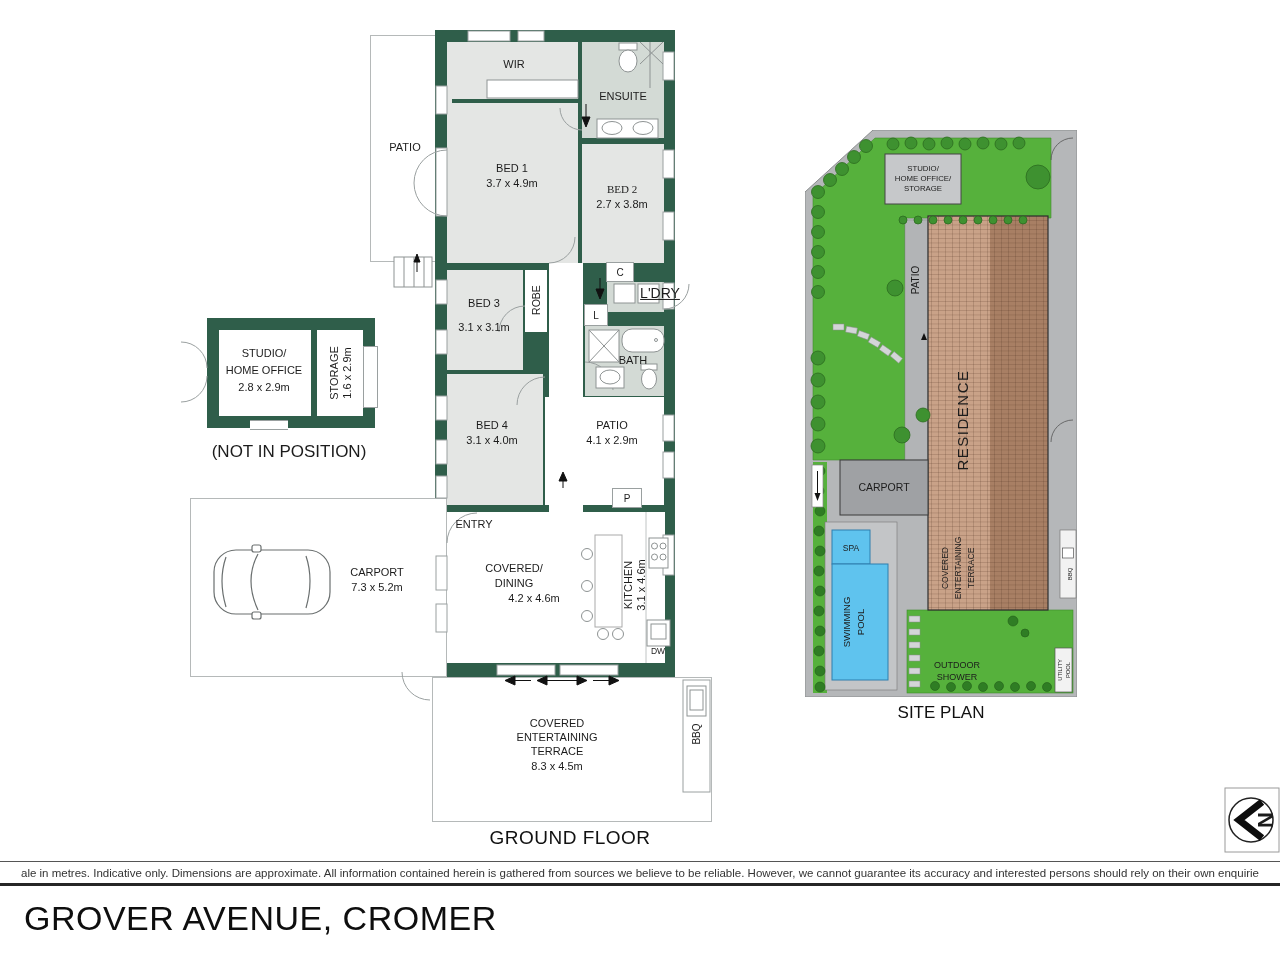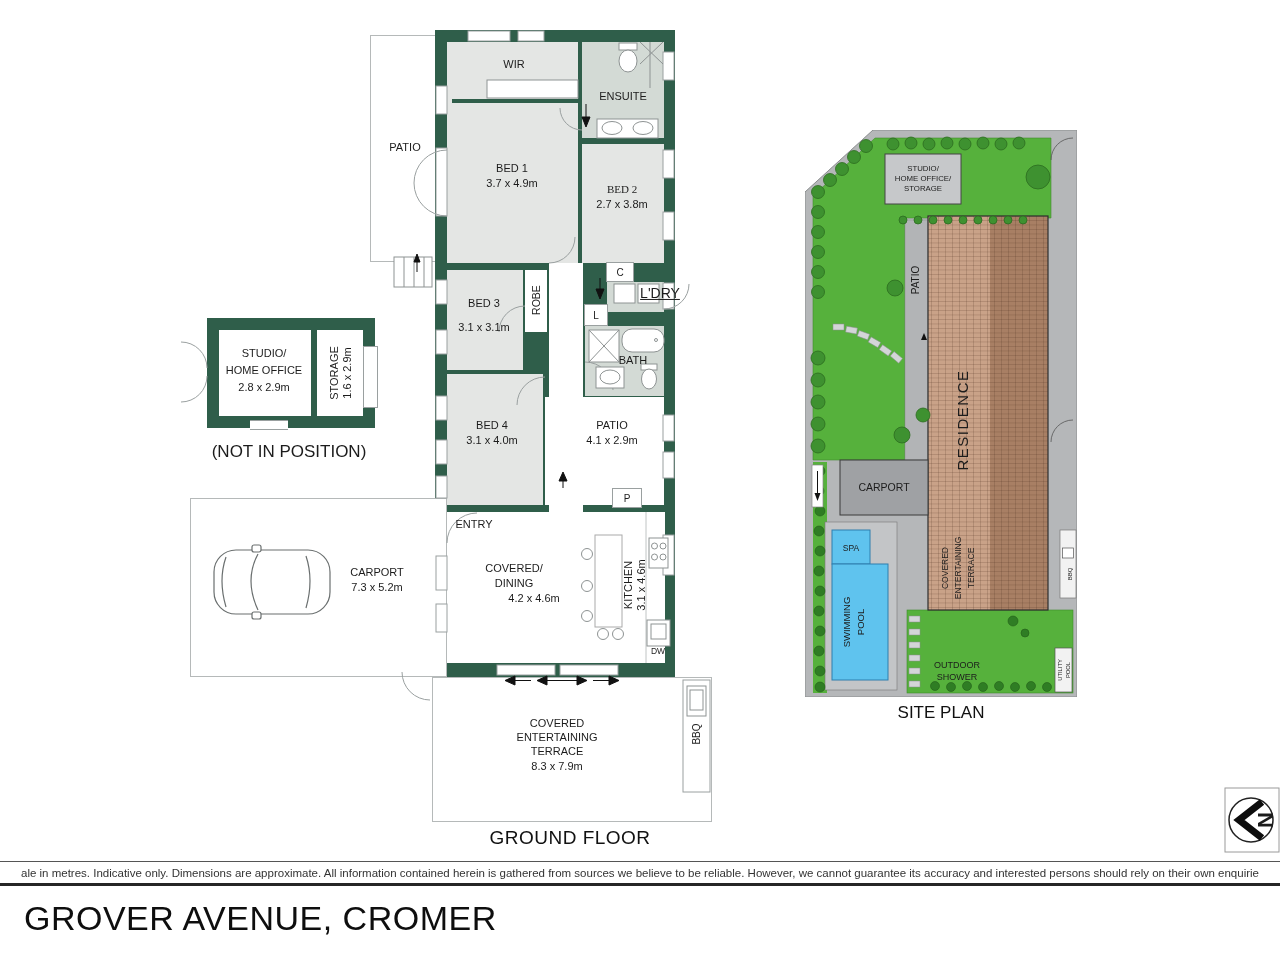--- a/index.html
+++ b/index.html
@@ -189,21 +189,21 @@
   <div class="vc" style="left:635px;top:585px;">
     <div>KITCHEN</div>
     <div>3.1 x 4.6m</div>
   </div>
   <div class="hc" style="left:658px;top:652px;font-size:8.5px;">DW</div>
   <div class="hc" style="left:377px;top:572px;">CARPORT</div>
   <div class="hc" style="left:377px;top:587px;">7.3 x 5.2m</div>
   <div class="hc" style="left:557px;top:723px;">COVERED</div>
   <div class="hc" style="left:557px;top:737px;">ENTERTAINING</div>
   <div class="hc" style="left:557px;top:751px;">TERRACE</div>
-  <div class="hc" style="left:557px;top:766px;">8.3 x 7.9m</div>
+  <div class="hc" style="left:557px;top:766px;">8.3 x 4.5m</div>
   <div class="vc" style="left:697px;top:734px;font-size:10px;">BBQ</div>
   <div class="hc" style="left:264px;top:353px;">STUDIO/</div>
   <div class="hc" style="left:264px;top:370px;">HOME OFFICE</div>
   <div class="hc" style="left:264px;top:387px;">2.8 x 2.9m</div>
   <div class="vc" style="left:341px;top:373px;">
     <div>STORAGE</div>
     <div>1.6 x 2.9m</div>
   </div>
   <div class="hc" style="left:289px;top:452px;font-size:17px;">(NOT IN POSITION)</div>
   <div class="hc title" style="left:570px;top:838px;">GROUND FLOOR</div>

